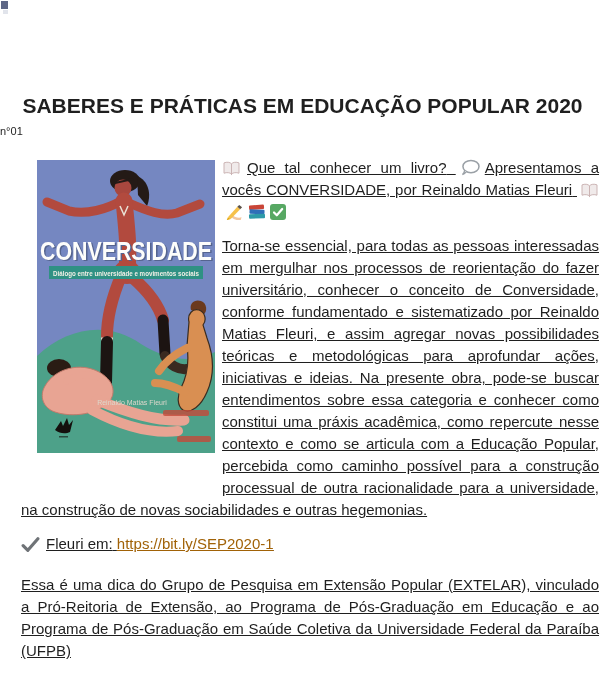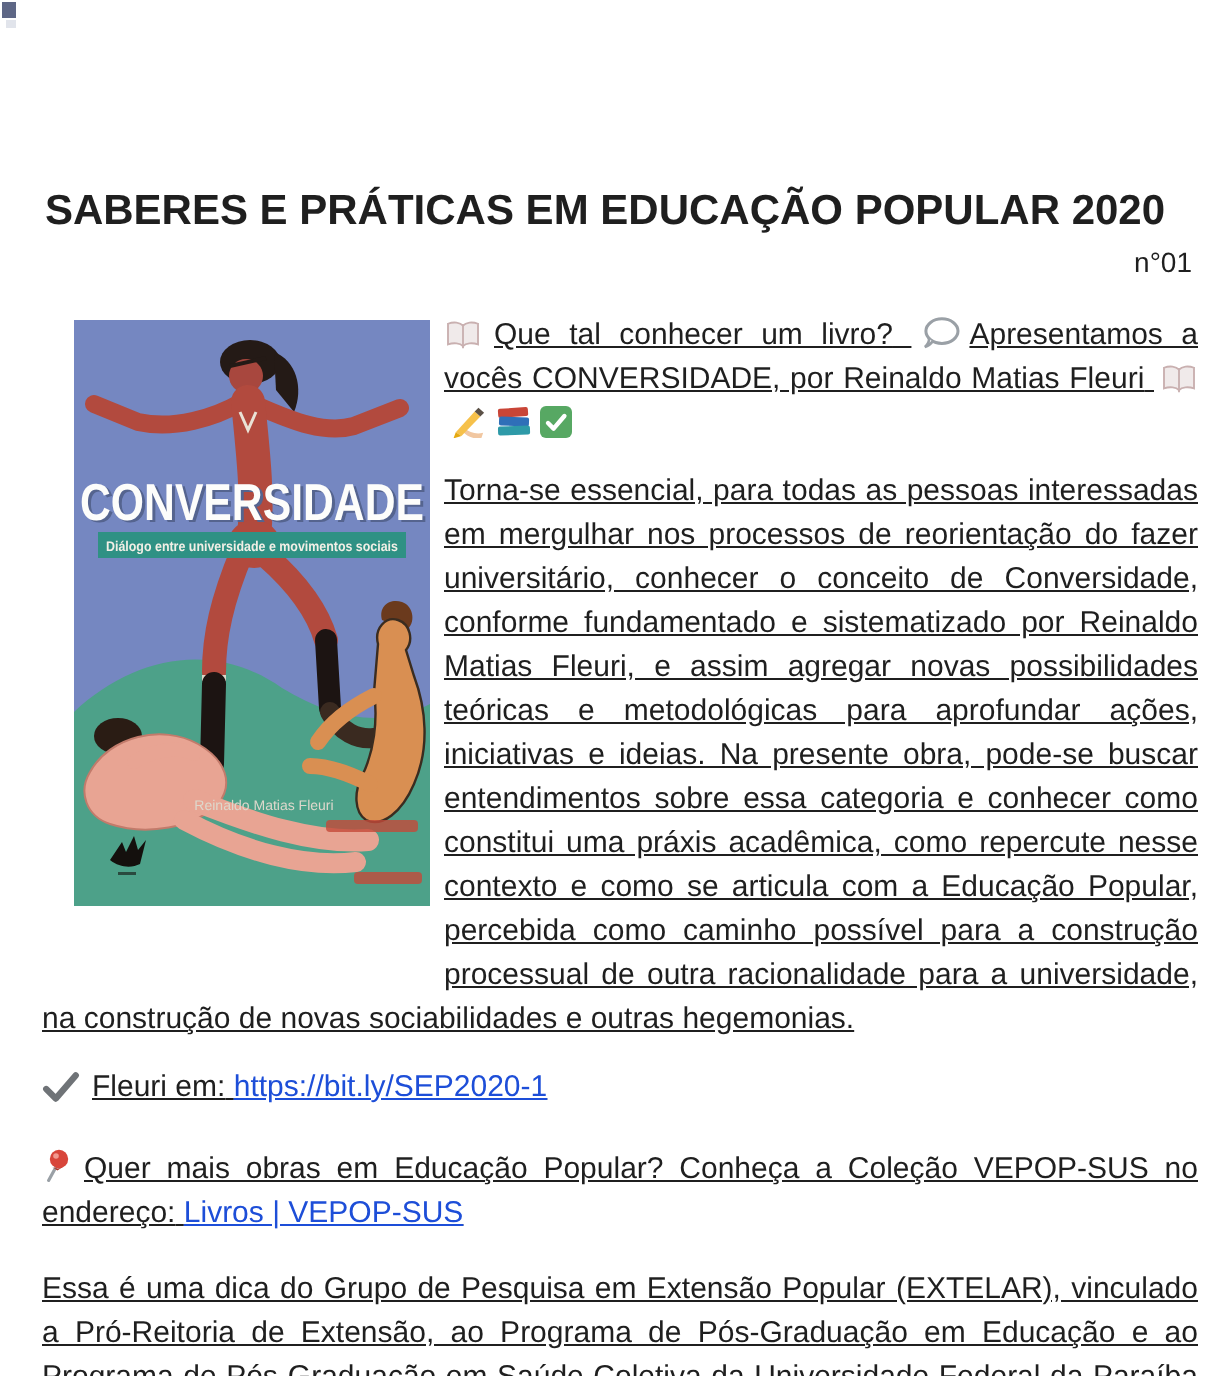--- a/index.html
+++ b/index.html
@@ -13,44 +13,44 @@
   }
   .speck{position:absolute;top:1px;left:1px;width:7px;height:8px;background:#424c71;opacity:.85;}
   .speck2{position:absolute;top:10px;left:3px;width:5px;height:4px;background:#c9cdda;opacity:.55;}
   .header-title{
     padding-top:97px;
     text-align:center;
     font-size:21px;font-weight:bold;
     line-height:18px;
   }
   .issue{
-    text-align:right;
+    text-align:left;
     padding-right:9px;
-    font-size:14px;
+    font-size:11px;
     line-height:17px;
     margin-top:8px;
   }
   .content{
     margin-top:17px;
     padding:0 6px 0 21px;
     font-size:15px;
     line-height:22px;
     text-align:justify;
   }
   .cover{
     float:left;
     width:178px;height:329px;
     margin:3px 7px 0 16px;
   }
   .cover svg{display:block;width:178px;height:293px;}
   p{margin:0 0 12px 0;text-decoration:underline;}
   p.access-line{margin:2px 0 19px 0;text-align:left;}
   p.more-para{margin-bottom:16px;}
   p.credits{margin-bottom:0;}
-  a{color:#1d4ed8;text-decoration:underline;}
+  a{color:#a16207;text-decoration:underline;}
   .ic{display:inline-block;vertical-align:-3px;line-height:0;}
   .ic svg{display:inline-block;}
   .ic-gap{margin:0 5px;}
   .ic-lead{margin-right:6px;}
   .ic-tail{margin-left:3px;}
 </style>
 </head>
 <body>
 
 <div class="speck"></div>
@@ -163,27 +163,16 @@
 
   <p class="access-line">
     <span class="ic ic-lead">
       <svg width="19" height="15" viewBox="0 0 18 14">
           <path d="M2 8 l4.5 4.5 L16 1.5" stroke="#6f7377" stroke-width="3" fill="none" stroke-linecap="round" stroke-linejoin="round"></path>
         </svg>
     </span><span>Fleuri em:</span>
     <a href="#">https://bit.ly/SEP2020-1</a>
   </p>
 
-  <p class="more-para">
-    <span class="ic ic-lead">
-      <svg width="15" height="18" viewBox="0 0 14 18">
-          <path d="M6.5 9.5 L2.8 16.2" stroke="#9aa0a6" stroke-width="1.6" stroke-linecap="round"></path>
-          <circle cx="8" cy="5.5" r="4.6" fill="#d8453a"></circle>
-          <circle cx="6.5" cy="4" r="1.4" fill="#f1998f"></circle>
-          <path d="M9.5 9.8 c-2 .8-4 .5-5.3 -.5 l3 2 Z" fill="#a93226"></path>
-        </svg>
-    </span><span>Quer mais obras em Educação Popular? Conheça a Coleção VEPOP-SUS no endereço:</span>
-    <a href="#">Livros | VEPOP-SUS</a>
-  </p>
 
   <p class="credits">Essa é uma dica do Grupo de Pesquisa em Extensão Popular (EXTELAR), vinculado a Pró-Reitoria de Extensão, ao Programa de Pós-Graduação em Educação e ao Programa de Pós-Graduação em Saúde Coletiva da Universidade Federal da Paraíba (UFPB)</p>
 
 </div>
 
 </body></html>

